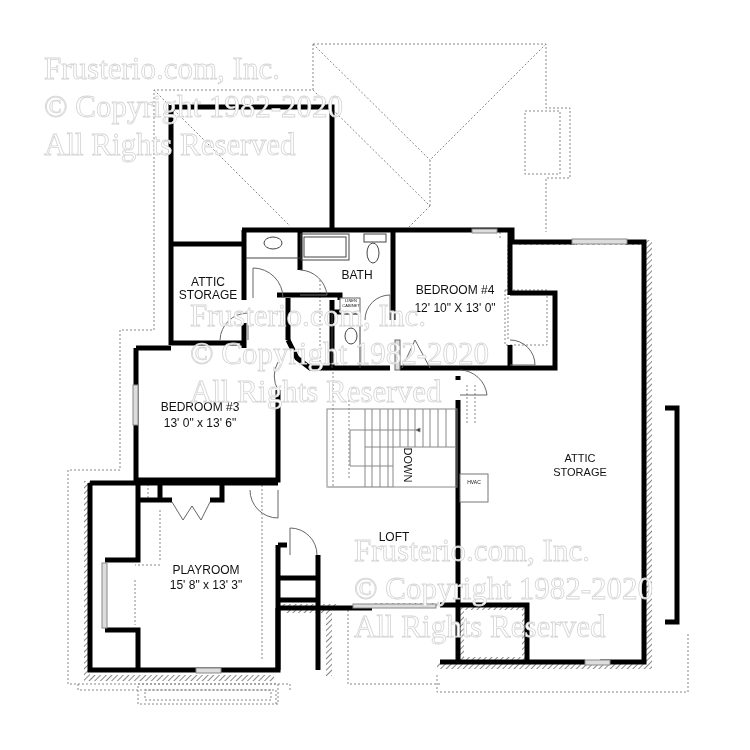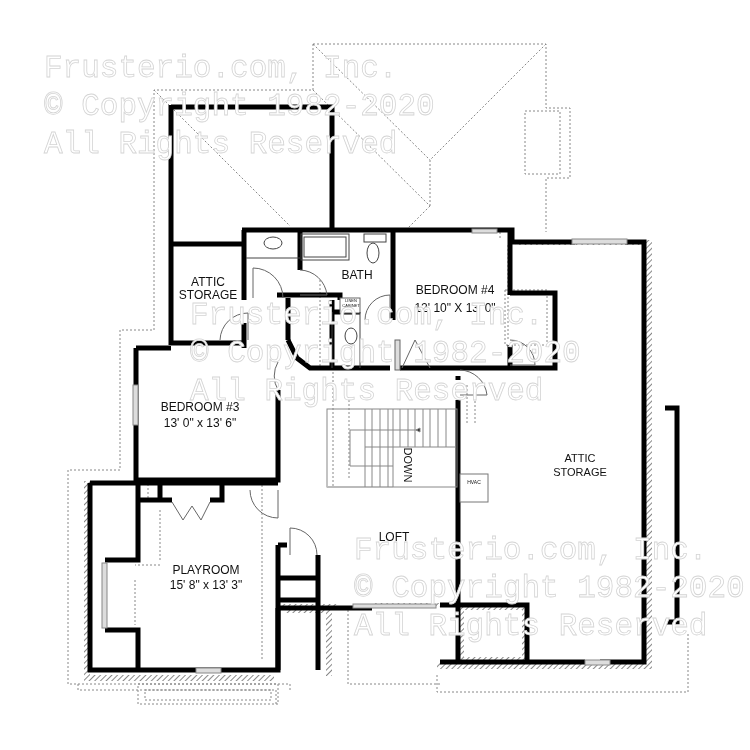--- a/index.html
+++ b/index.html
@@ -1,19 +1,19 @@
 <!DOCTYPE html>
 <html><head>
   <meta charset="utf-8">
   <style>
     html, body { margin: 0; padding: 0; background: #ffffff; }
     body { width: 750px; height: 750px; position: relative; overflow: hidden; font-family: "Liberation Sans", sans-serif; }
     #plan { position: absolute; left: 0; top: 0; width: 750px; height: 750px; }
     .lbl { font-family: "Liberation Sans", sans-serif; fill: #111; text-anchor: middle; }
-    .wm { position: absolute; font-family: Liberation Mono, monospace; font-weight: 300; color: #ffffff;
+    .wm { position: absolute; font-family: Liberation Serif, serif; font-weight: 300; color: #ffffff;
           -webkit-text-stroke: 0.8px #d4d4d4; font-size: 31px; line-height: 38px; white-space: nowrap; pointer-events: none; }
     .wm div { letter-spacing: 0px; }
   </style>
 </head>
 <body>
 
 <svg id="plan" viewBox="0 0 750 750" xmlns="http://www.w3.org/2000/svg">
   <defs>
     <pattern id="hatch" width="4" height="4" patternUnits="userSpaceOnUse" patternTransform="rotate(45)">
       <rect width="4" height="4" fill="#fff"></rect>

